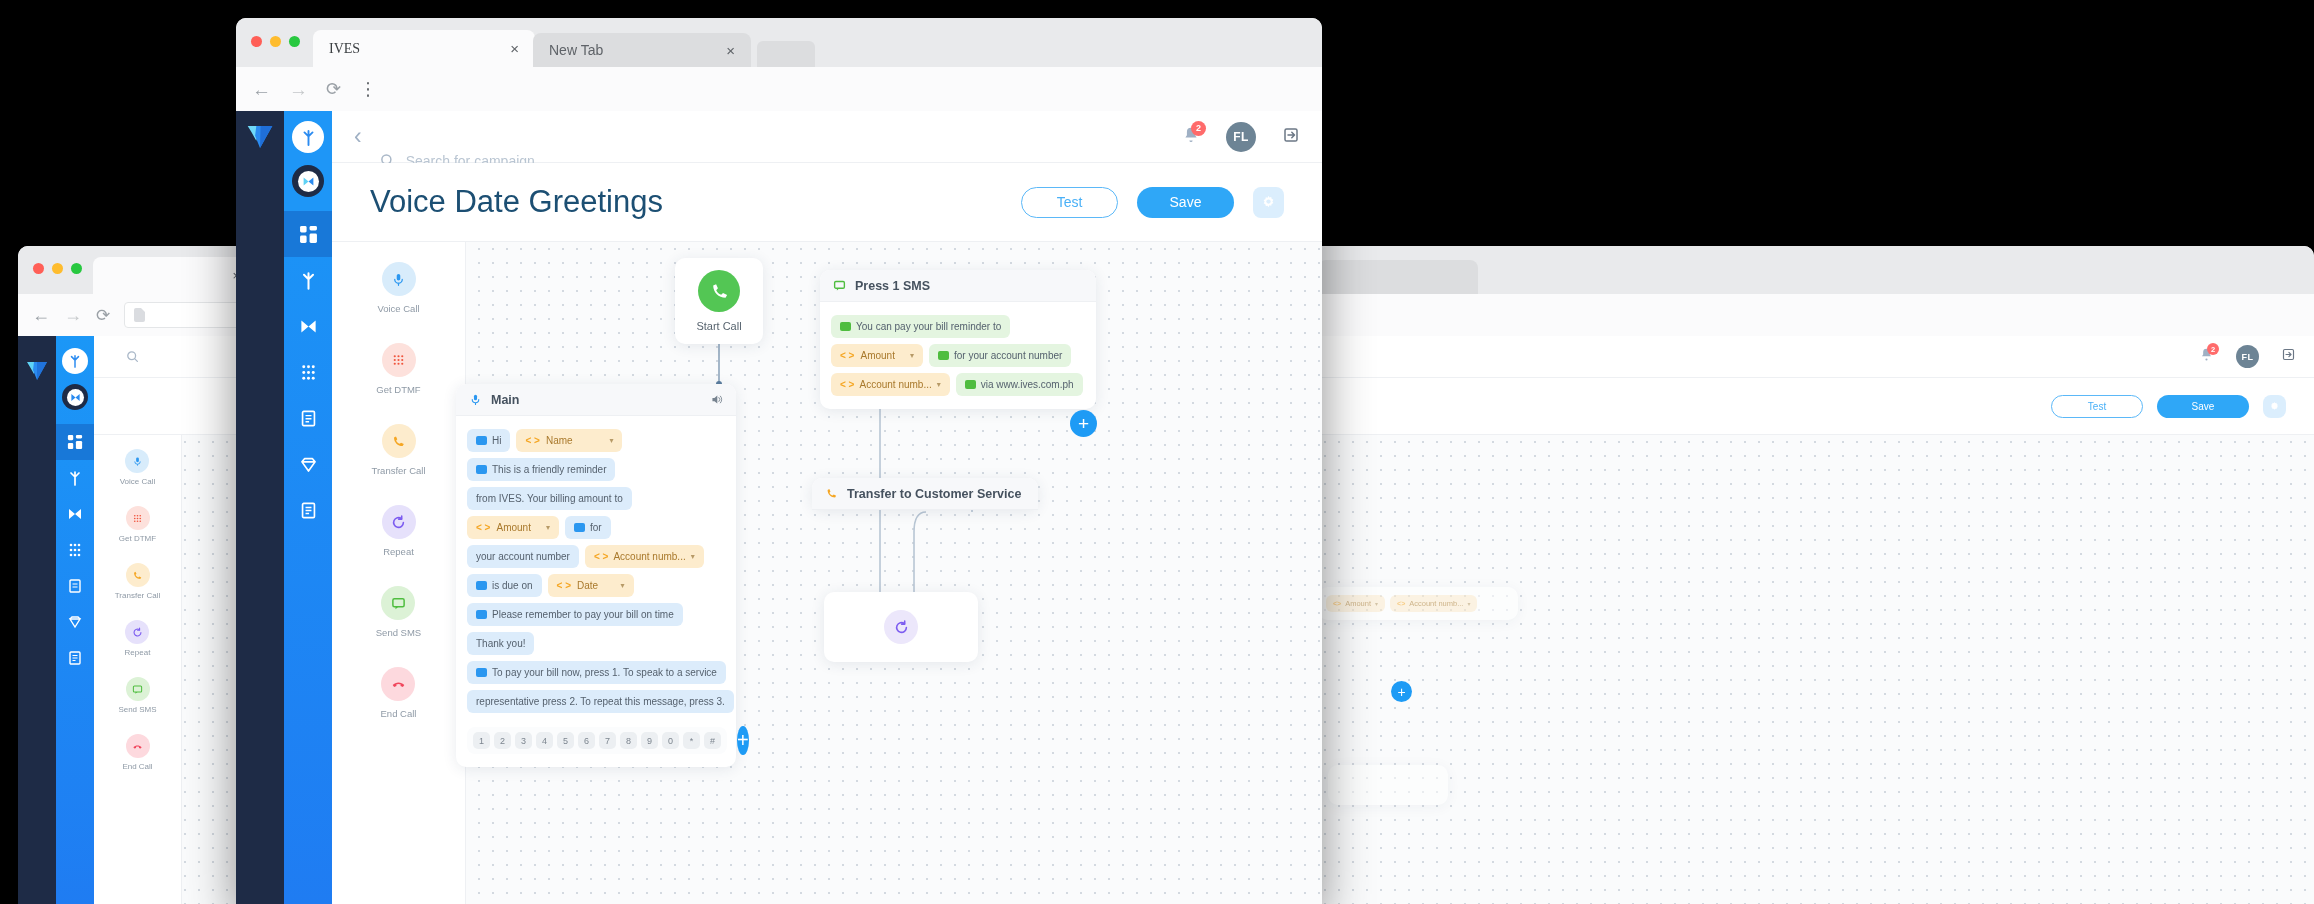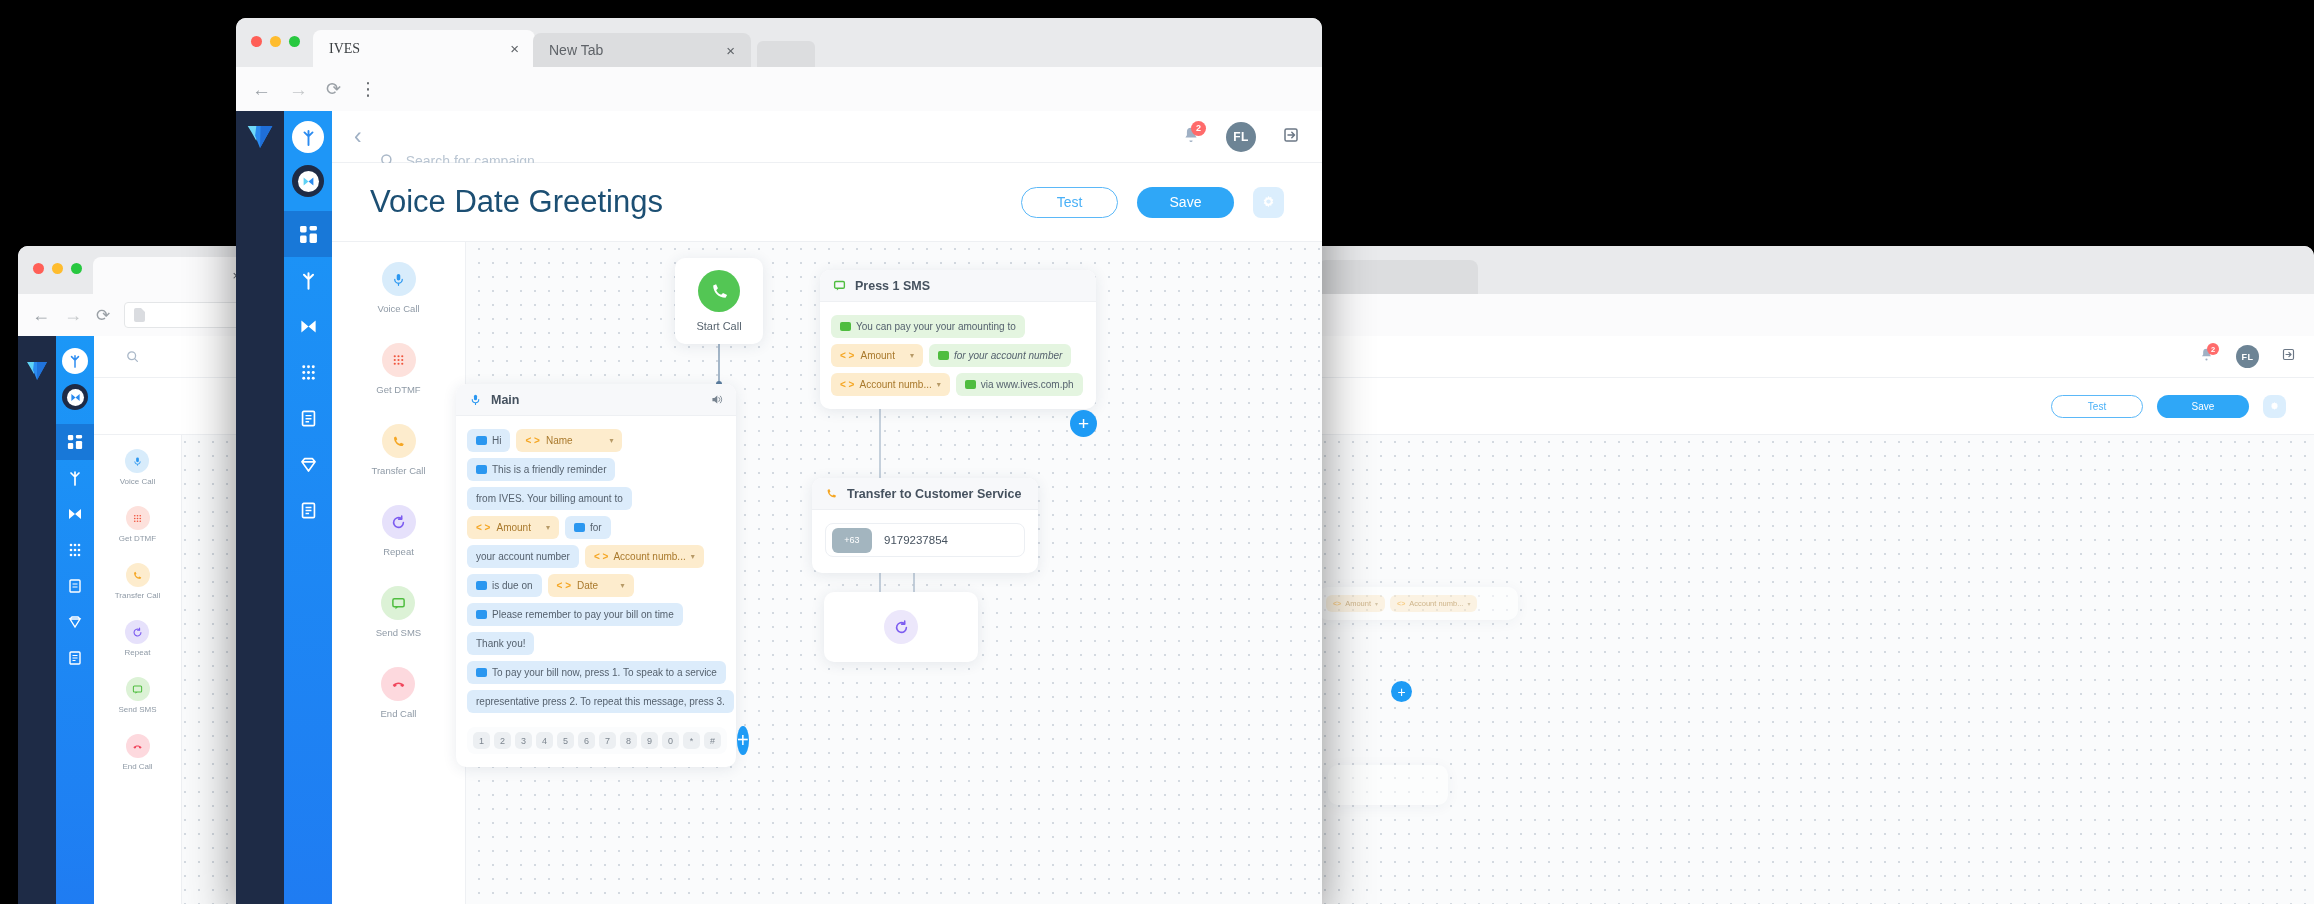--- a/index.html
+++ b/index.html
@@ -744,28 +744,28 @@
             <div class="node-head" style="height:32px;padding:0 13px;gap:9px;">
               <svg width="13" height="13" viewBox="0 0 16 16">
                   <rect x="2" y="3" width="12" height="8.4" rx="1.6" fill="none" stroke="#4fbd3f" stroke-width="1.7"></rect>
                   <path d="M4.8 11.4v2.6l3-2.6z" fill="#4fbd3f"></path>
                 </svg>
               <span class="node-title" style="font-size:12.5px;">Press 1 SMS</span>
             </div>
             <div class="node-body" style="padding:13px 11px;gap:6px;">
               <span class="chip green" style="font-size:10px;padding:6px 9px;gap:5px;">
                   <span class="spkg" style="width:11px;height:9px;"></span>
-                  <span>You can pay your your amounting to</span>
+                  <span>You can pay your bill reminder to</span>
                 </span>
               <span class="chip orange" style="font-size:10px;padding:6px 9px;gap:6px;min-width:92px;">
                   <span class="code" style="font-size:10px;">&lt;&nbsp;&gt;</span>
                   <span style="flex:1;">Amount</span>
                   <span class="caret" style="font-size:8px;">▾</span>
                 </span>
-              <span class="chip green" style="font-size:10px;padding:6px 9px;gap:5px;font-style:italic;">
+              <span class="chip green" style="font-size:10px;padding:6px 9px;gap:5px;">
                   <span class="spkg" style="width:11px;height:9px;"></span>
                   <span>for your account number</span>
                 </span>
               <span class="chip orange" style="font-size:10px;padding:6px 9px;gap:5px;">
                   <span class="code" style="font-size:10px;">&lt;&nbsp;&gt;</span>
                   <span>Account numb...</span>
                   <span class="caret" style="font-size:8px;">▾</span>
                 </span>
               <span class="chip green" style="font-size:10px;padding:6px 9px;gap:5px;">
                   <span class="spkg" style="width:11px;height:9px;"></span>
@@ -774,26 +774,20 @@
             </div>
           </div>
           <div class="plusbtn" style="position:absolute;left:738px;top:168px;width:27px;height:27px;font-size:19px;">+</div>
 
           <div class="node" style="left:480px; top:236px; width:226px;">
             <div class="node-head" style="height:32px;padding:0 13px;gap:9px;">
               <svg width="13" height="13" viewBox="0 0 16 16">
                   <path d="M3.2 3.6c0 5.2 4 9.2 9.2 9.2l1.3-2.1-3-1.4-1.4 1.2C7.1 9.6 6.4 8.9 5.5 7l1.2-1.4-1.4-3-2.1 1z" fill="#f5a623"></path>
                 </svg>
               <span class="node-title" style="font-size:12.5px;">Transfer to Customer Service</span>
-            </div>
-            <div style="padding:13px 13px 16px;">
-              <div class="phonefield" style="height:34px;padding:4px 6px;gap:12px;">
-                <span class="ccode" style="width:40px;height:25px;font-size:9px;">+63</span>
-                <span class="pnum" style="font-size:11.5px;">9179237854</span>
-              </div>
             </div>
           </div>
 
           <div class="repeatnode" style="left:492px; top:350px; width:154px; height:70px;">
             <div class="repic" style="width:34px;height:34px;">
               <svg width="15" height="15" viewBox="0 0 16 16">
                   <path d="M13.2 8a5.2 5.2 0 11-2.1-4.2" stroke="#7c5cf0" stroke-width="1.7" fill="none" stroke-linecap="round"></path>
                   <path d="M11.4 1.2v3.2H8.2" stroke="#7c5cf0" stroke-width="1.7" fill="none" stroke-linecap="round" stroke-linejoin="round"></path>
                 </svg>
             </div>

